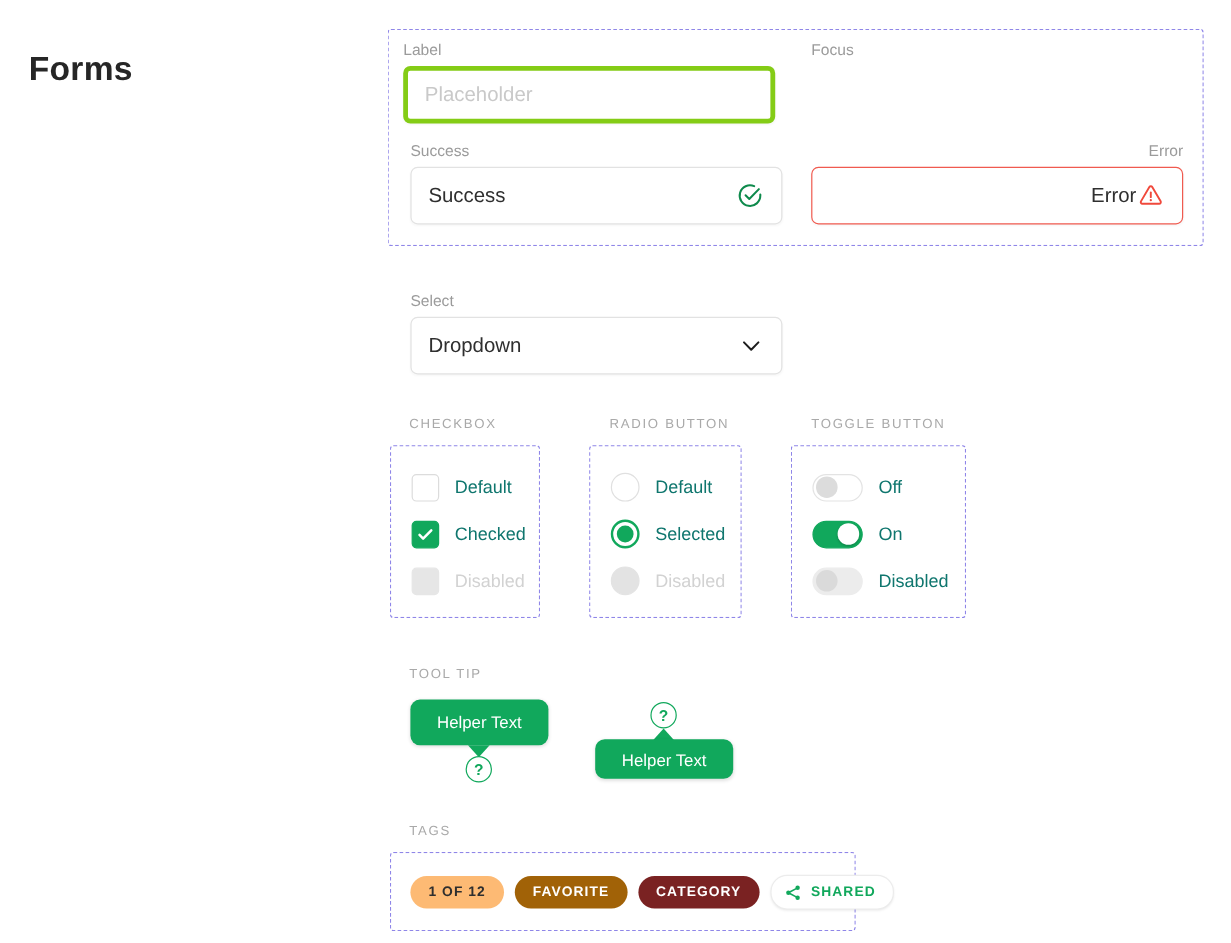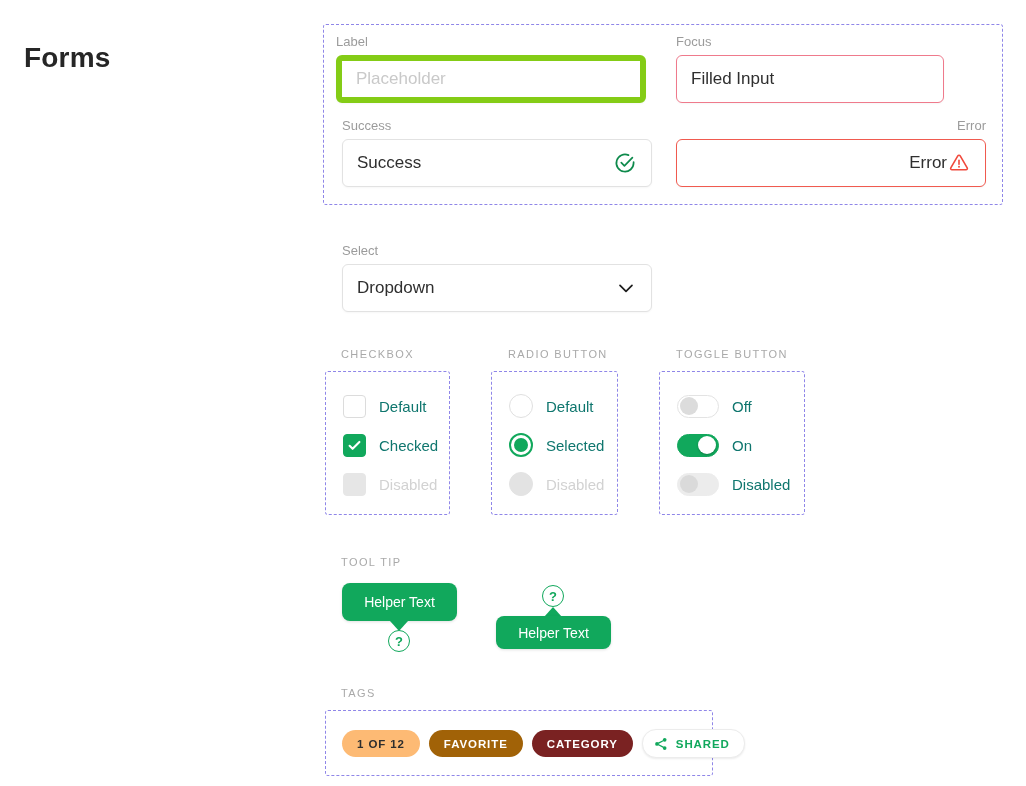--- a/index.html
+++ b/index.html
@@ -30,21 +30,21 @@
 
   
   .field{position:absolute;}
   .field-label{
     font-size:13px;color:#9b9b9b;font-weight:400;
     margin-bottom:6px;line-height:15px;
   }
   .input{
     box-sizing:border-box;
     width:100%;height:48px;
-    border:6px solid #84cc16;
+    border:4px solid #84cc16;
     border-radius:6px;
     background:#fff;
     display:flex;align-items:center;
     padding:0 14px;
     font-size:17px;
     color:#2f2f2f;
     box-shadow:0 1px 2px rgba(0,0,0,.035);
   }
   .input .txt{flex:1;white-space:nowrap;overflow:hidden;}
   .input.placeholder .txt{color:#c9c9c9;}
@@ -178,23 +178,20 @@
 
   <div class="field" style="left:336px;top:34px;width:310px;">
     <div class="field-label">Label</div>
     <div class="input placeholder">
       <span class="txt">Placeholder</span>
     </div>
   </div>
 
   <div class="field" style="left:676px;top:34px;width:268px;">
     <div class="field-label">Focus</div>
-    <div class="input focus">
-      <span class="txt">Filled Input</span>
-    </div>
   </div>
 
   <div class="field" style="left:342px;top:118px;width:310px;">
     <div class="field-label">Success</div>
     <div class="input success">
       <span class="txt">Success</span>
       <span style="display:flex;">
         <svg width="24" height="24" viewBox="0 0 24 24" fill="none">
           <path d="M20.6 11.1v.9a8.6 8.6 0 1 1-5.1-7.86" stroke="#0e8a4c" stroke-width="1.7" stroke-linecap="round"></path>
           <path d="M8.3 11.7l3.1 3.1 8-8.2" stroke="#0e8a4c" stroke-width="1.7" stroke-linecap="round" stroke-linejoin="round"></path>

